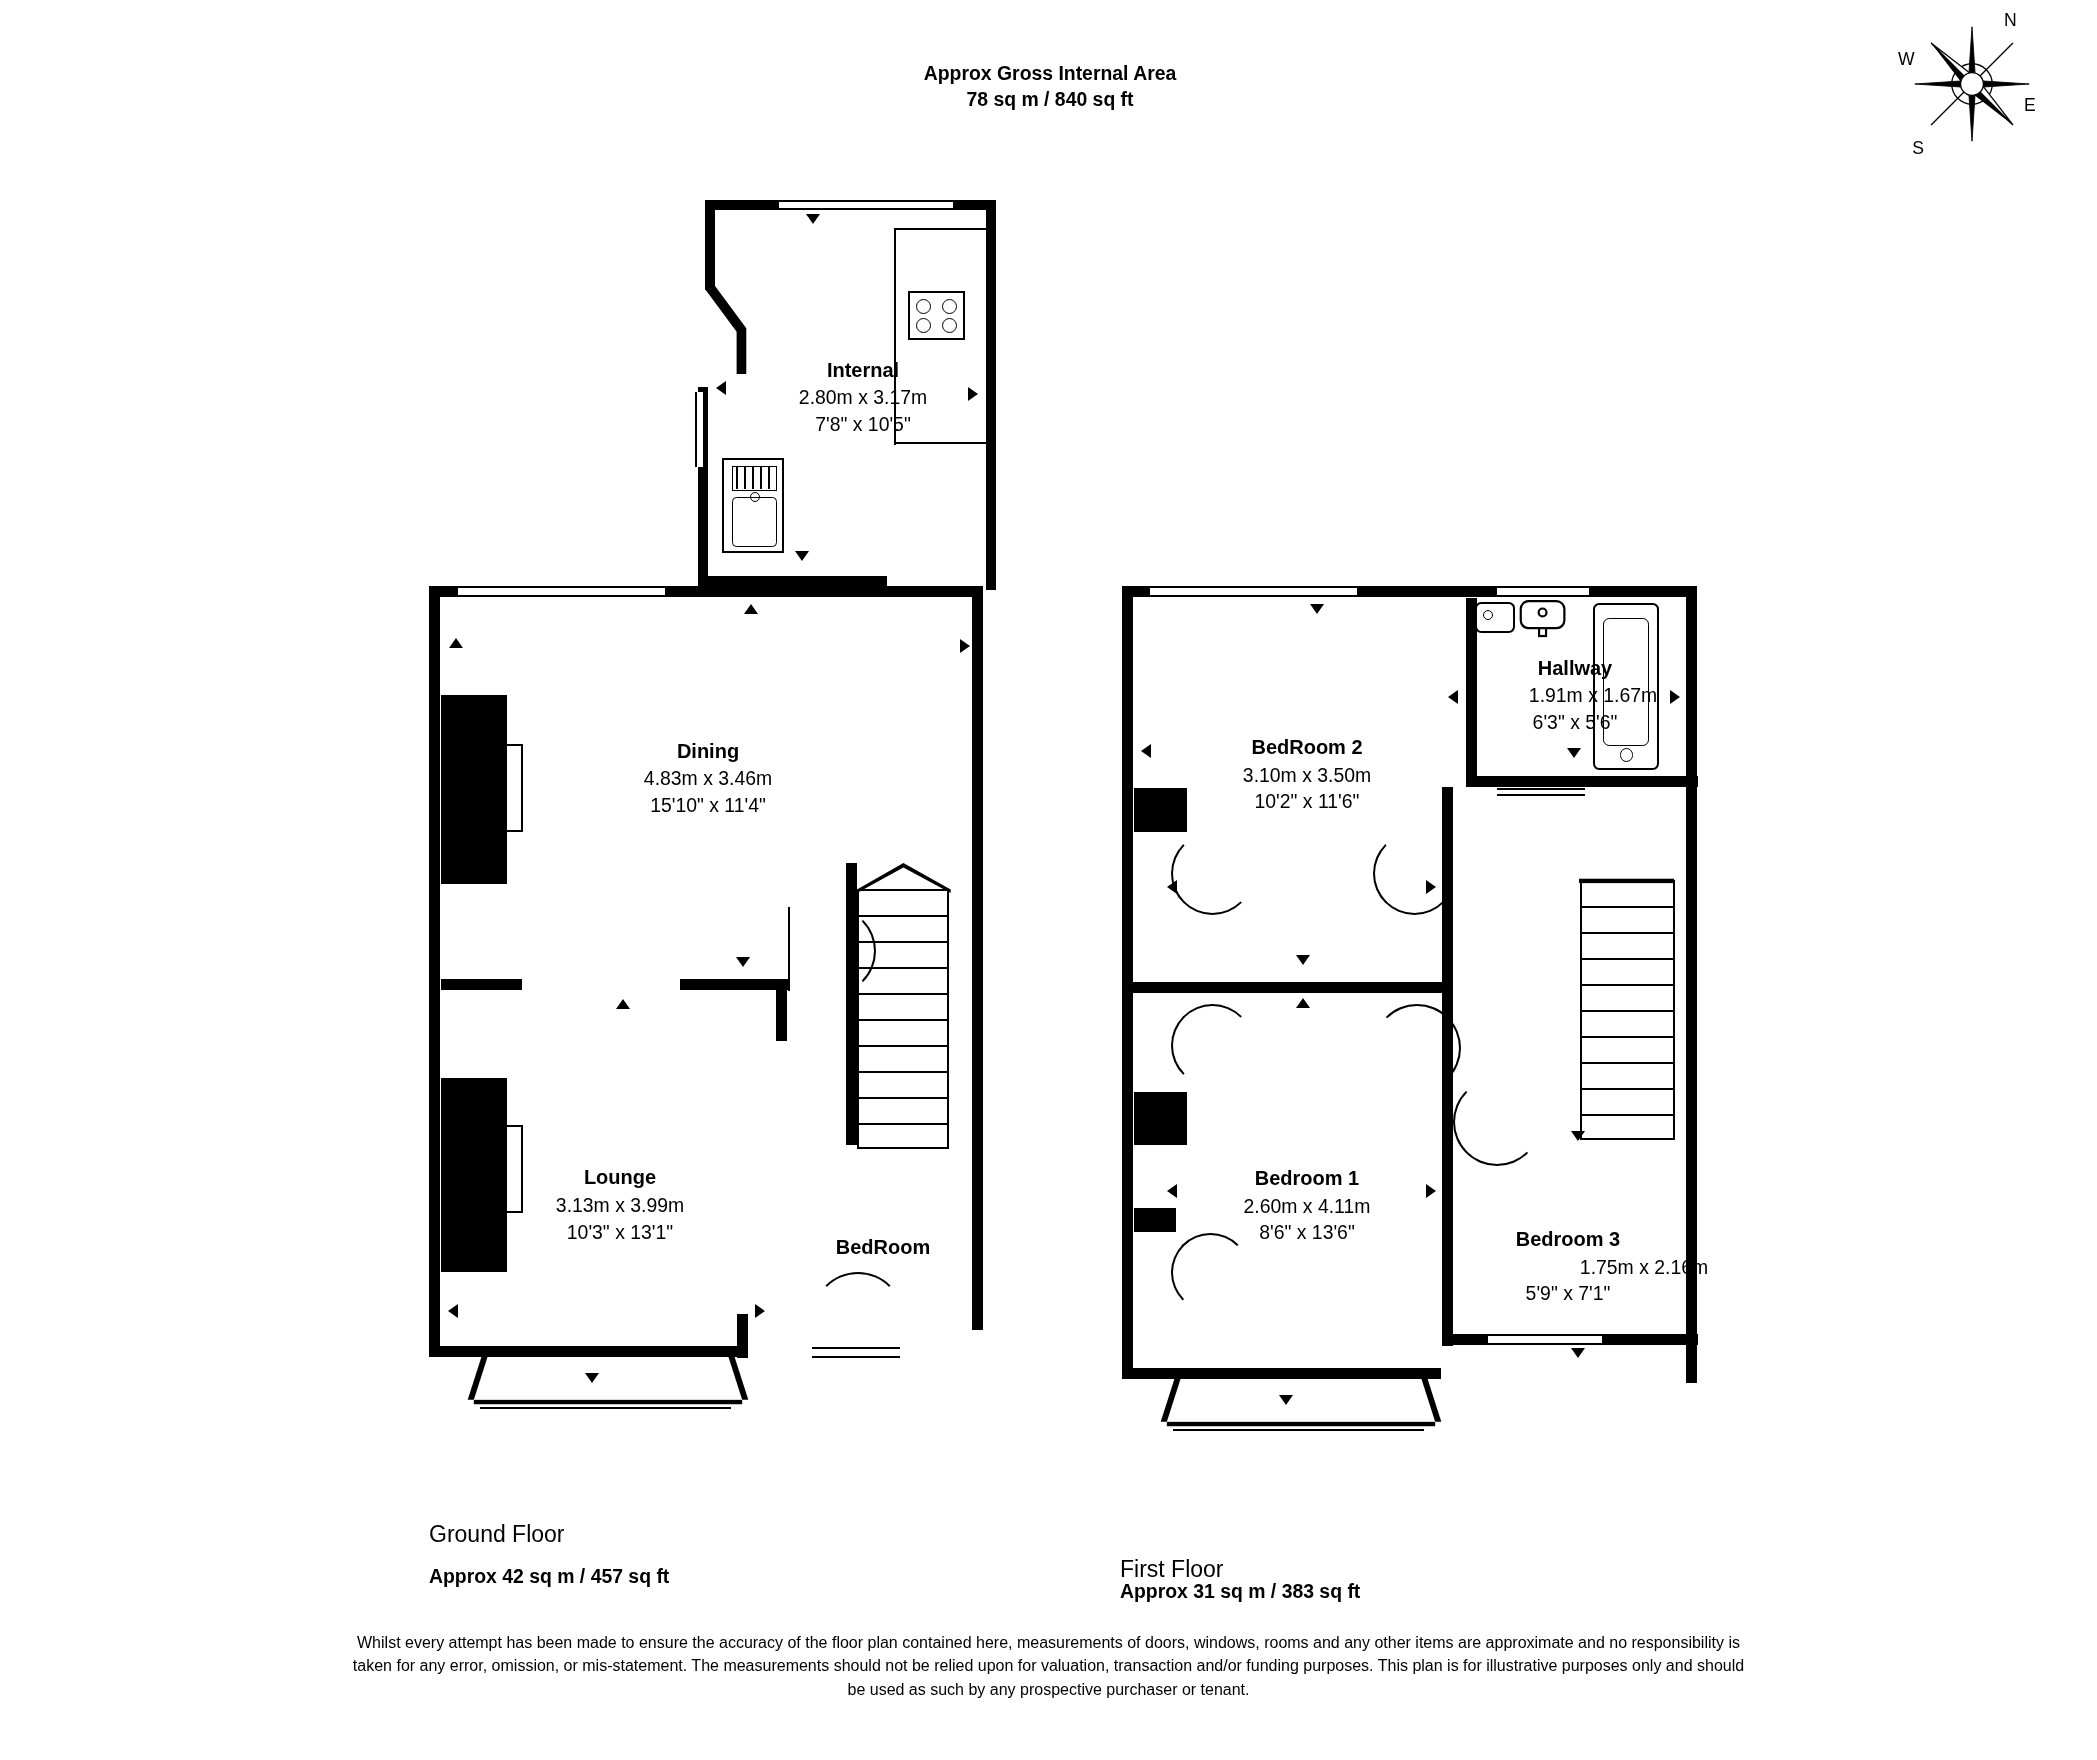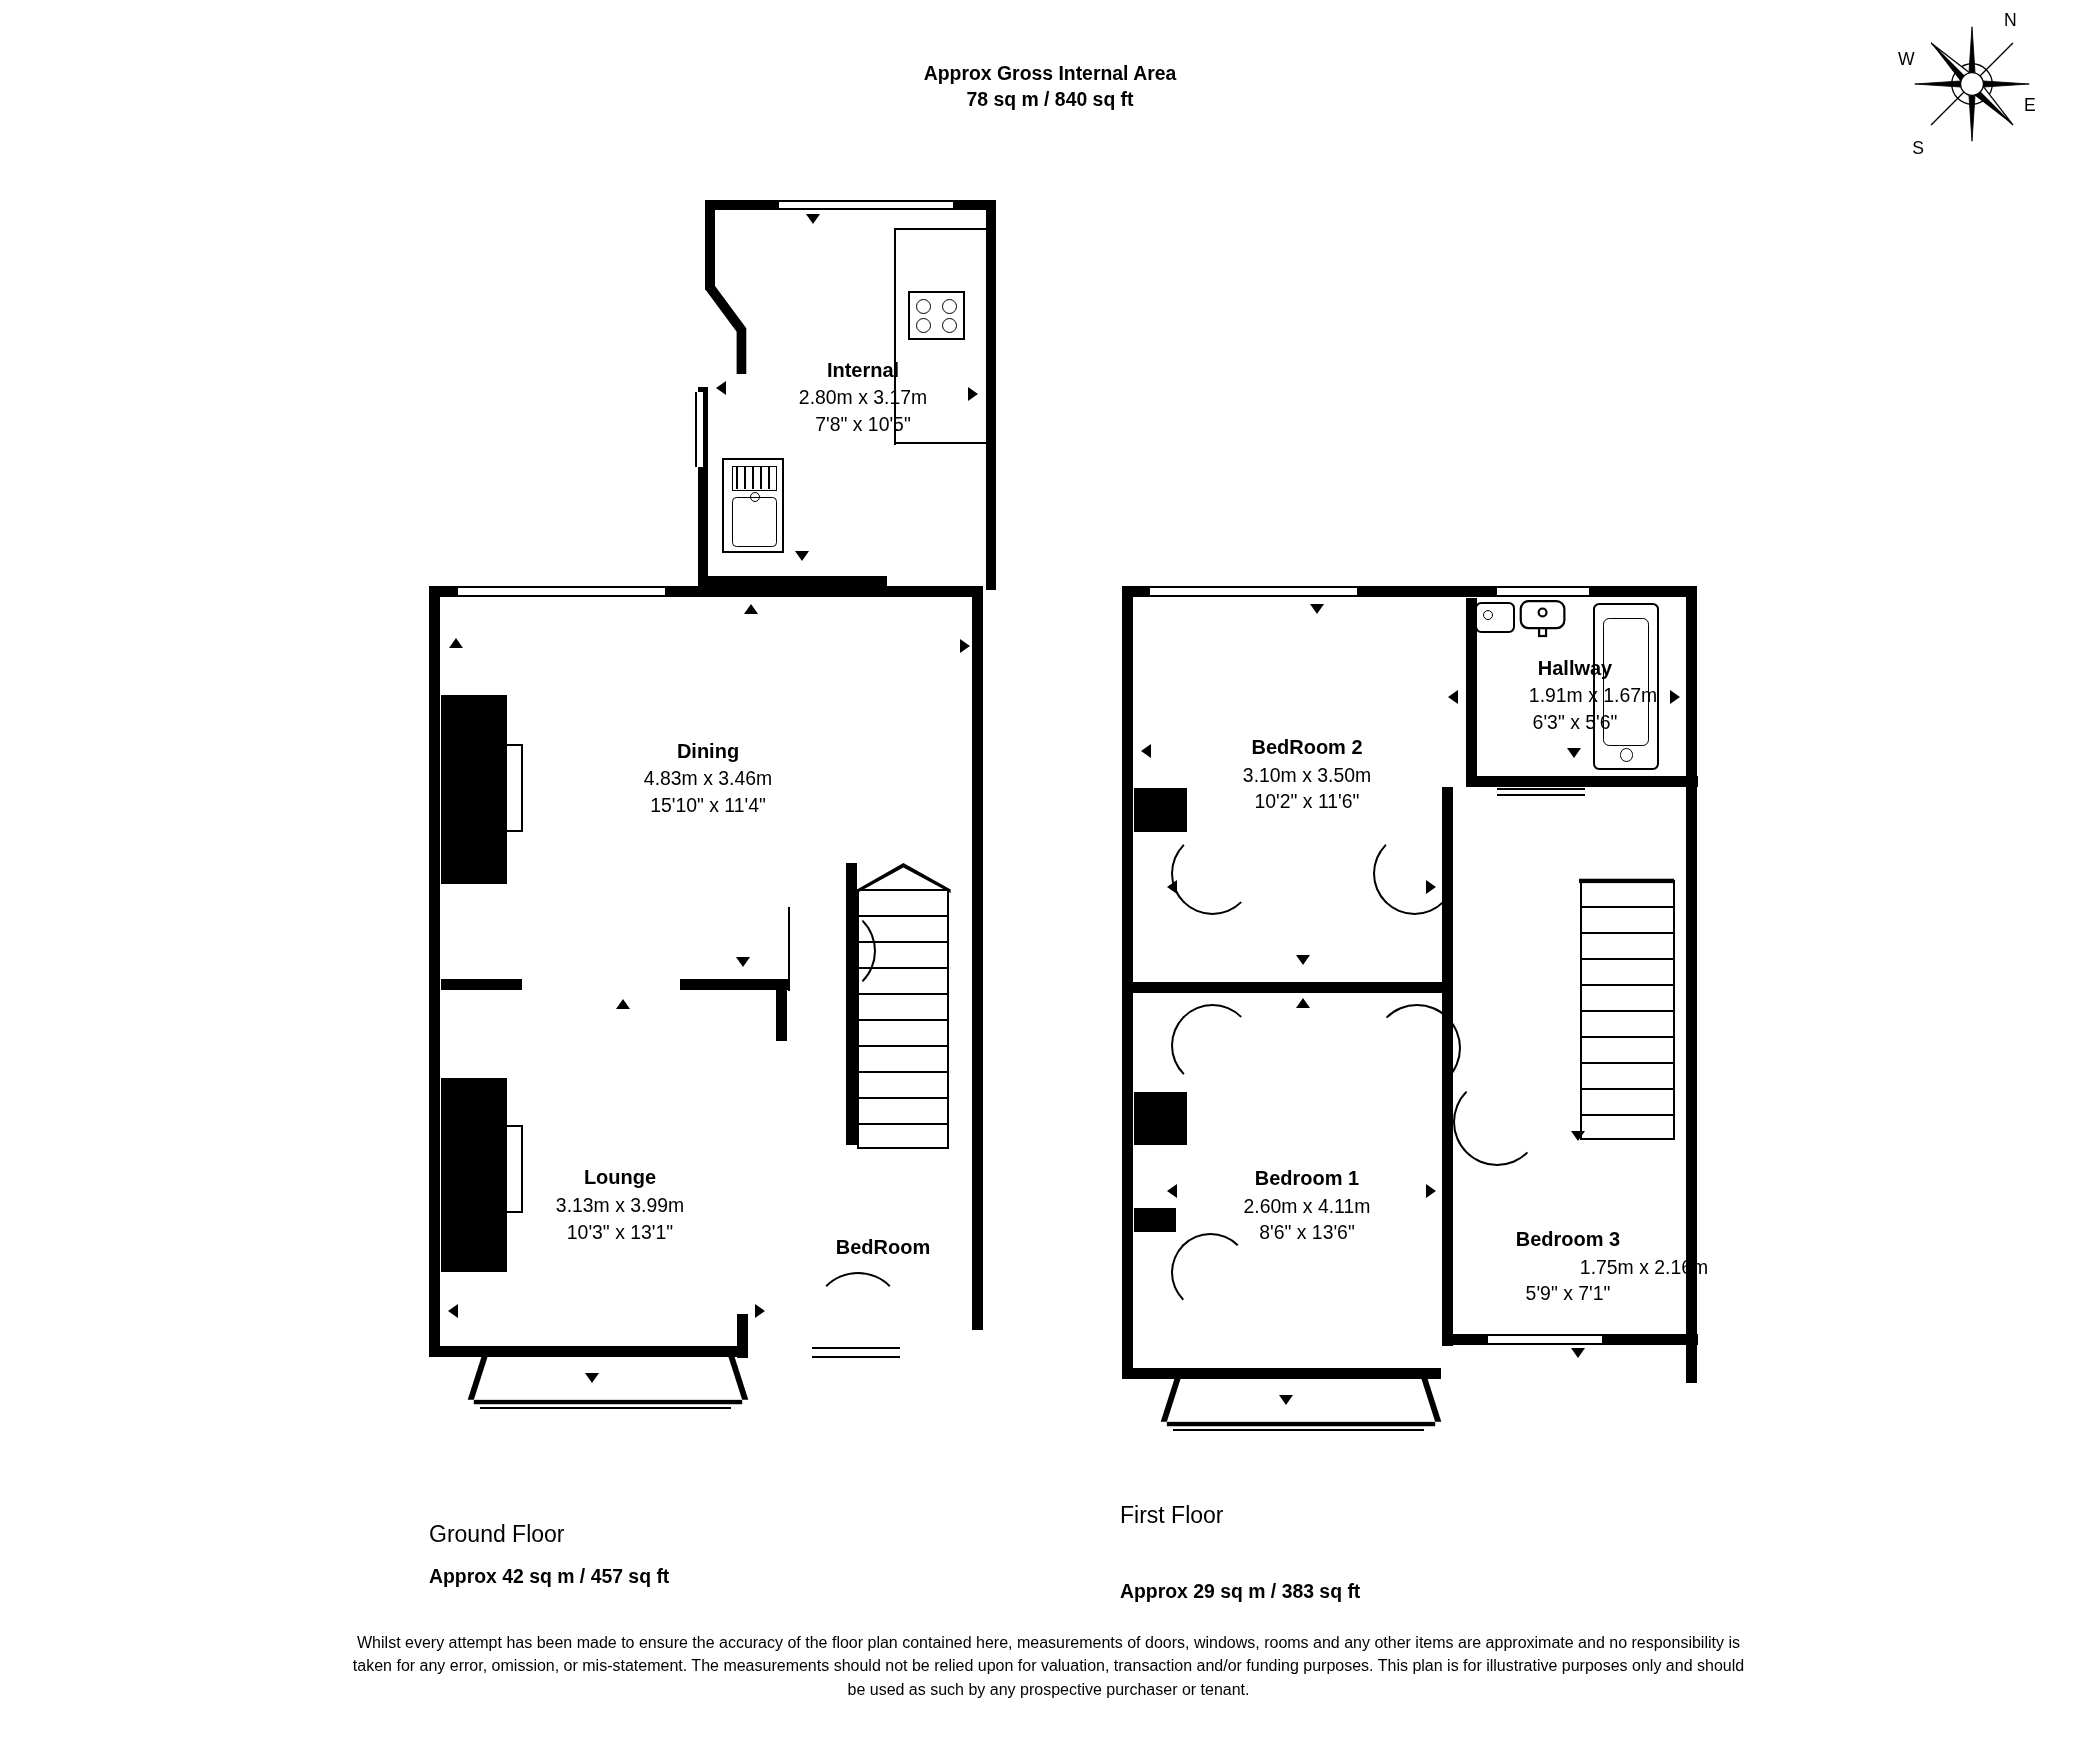--- a/index.html
+++ b/index.html
@@ -389,20 +389,20 @@
     <div class="txt roomdim center" style="left:1575px; top:711px;">6'3" x 5'6"</div>
 
     <div class="txt roomname center" style="left:1307px; top:1167px;">Bedroom 1</div>
     <div class="txt roomdim center" style="left:1307px; top:1195px;">2.60m x 4.11m</div>
     <div class="txt roomdim center" style="left:1307px; top:1221px;">8'6" x 13'6"</div>
 
     <div class="txt roomname center" style="left:1568px; top:1228px;">Bedroom 3</div>
     <div class="txt roomdim center" style="left:1608px; top:1256px;margin-left:36px;">1.75m x 2.16m</div>
     <div class="txt roomdim center" style="left:1568px; top:1282px;">5'9" x 7'1"</div>
 
-    <div class="txt floorname" style="left:1120px; top:1502px;">First Floor</div>
-    <div class="txt floorarea" style="left:1120px; top:1580px;">Approx 29 sq m / 383 sq ft</div>
+    <div class="txt floorname" style="left:1120px; top:1556px;">First Floor</div>
+    <div class="txt floorarea" style="left:1120px; top:1580px;">Approx 31 sq m / 383 sq ft</div>
   </div>
 
   <div class="disclaimer">Whilst every attempt has been made to ensure the accuracy of the floor plan contained here, measurements of doors, windows, rooms and any other items are approximate and no responsibility is taken for any error, omission, or mis-statement. The measurements should not be relied upon for valuation, transaction and/or funding purposes. This plan is for illustrative purposes only and should be used as such by any prospective purchaser or tenant.</div>
 
 </div>
 
 
 </body></html>

